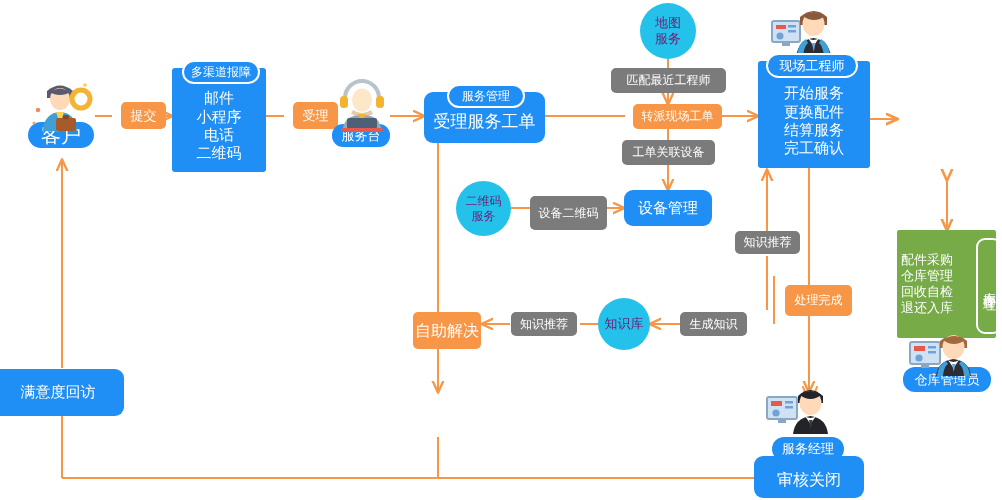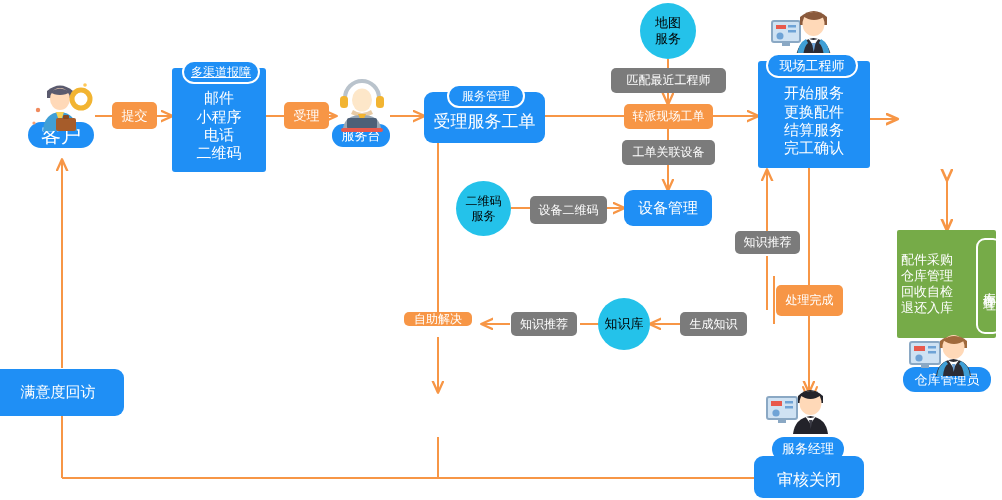--- a/index.html
+++ b/index.html
@@ -13,25 +13,25 @@
   
   .blue{background:#1f8ff5;border-radius:9px;}
   .blue-sq{background:#1f8ff5;border-radius:3px;}
 
   
   .pill{position:absolute;background:#1f8ff5;border:2px solid #fff;border-radius:13px;
         color:#fff;display:flex;align-items:center;justify-content:center;
         white-space:nowrap;z-index:6;}
 
   
-  .orange{background:#f79646;border-radius:5px;color:#fff;}
+  .orange{background:#f79646;border-radius:5px;color:#fff;margin-left:9px;}
   
   .grey{background:#7b7b7b;border-radius:5px;color:#fff;}
   
-  .cyan{background:#24c2ea;border-radius:50%;color:#000000;}
+  .cyan{background:#24c2ea;border-radius:50%;color:#701a75;}
   
   .green{background:#76ab48;color:#fff;border-radius:2px;}
   .green-tag{position:absolute;border:2px solid #fff;border-radius:9px;
              color:#fff;display:flex;align-items:center;justify-content:center;
              writing-mode:vertical-rl;letter-spacing:2px;z-index:6;}
 
   .stack{display:flex;flex-direction:column;align-items:center;justify-content:center;}
   .stack span{display:block;}
 
   
@@ -210,21 +210,21 @@
   </div>
 
   <div class="node blue-sq stack" style="left:172px;top:68px;width:94px;height:104px;font-size:15px;">
     <div class="stack" style="margin-top:12px;">
       <span>邮件</span>
       <span>小程序</span>
       <span>电话</span>
       <span>二维码</span>
     </div>
   </div>
-  <div class="pill" style="left:182px;top:60px;width:74px;height:20px;font-size:12px;text-decoration:underline;">
+  <div class="pill" style="left:182px;top:60px;width:74px;height:20px;font-size:12px;">
     <span>多渠道报障</span>
   </div>
 
   <div class="node orange" style="left:284px;top:102px;width:45px;height:27px;font-size:13px;">
     <span>受理</span>
   </div>
 
   <div class="node blue" style="left:332px;top:124px;width:58px;height:23px;font-size:13px;border-radius:11px;">
     <span>服务台</span>
   </div>
@@ -251,21 +251,21 @@
 
   <div class="node grey" style="left:622px;top:140px;width:93px;height:25px;font-size:12px;">
     <span>工单关联设备</span>
   </div>
 
   <div class="node cyan stack" style="left:456px;top:181px;width:55px;height:55px;font-size:12px;">
     <span>二维码</span>
     <span>服务</span>
   </div>
 
-  <div class="node grey" style="left:530px;top:196px;width:77px;height:28px;font-size:12px;">
+  <div class="node grey" style="left:530px;top:196px;width:77px;height:34px;font-size:12px;">
     <span>设备二维码</span>
   </div>
 
   <div class="node blue" style="left:624px;top:190px;width:88px;height:36px;font-size:15px;">
     <span>设备管理</span>
   </div>
 
   <div class="node blue-sq stack" style="left:758px;top:61px;width:112px;height:107px;font-size:15px;">
     <div class="stack" style="margin-top:13px;">
       <span>开始服务</span>
@@ -311,21 +311,21 @@
   </div>
 
   <div class="node cyan" style="left:598px;top:298px;width:52px;height:52px;font-size:13px;">
     <span>知识库</span>
   </div>
 
   <div class="node grey" style="left:511px;top:312px;width:66px;height:24px;font-size:12px;">
     <span>知识推荐</span>
   </div>
 
-  <div class="node orange" style="left:404px;top:312px;width:68px;height:14px;font-size:12px;">
+  <div class="node orange" style="left:404px;top:312px;width:68px;height:37px;font-size:16px;">
     <span>自助解决</span>
   </div>
 
 
   <div class="node blue" style="left:-8px;top:369px;width:132px;height:47px;font-size:15px;">
     <span>满意度回访</span>
   </div>
 
   <div class="node blue" style="left:772px;top:437px;width:72px;height:24px;font-size:13px;border-radius:12px;">
     <span>服务经理</span>

